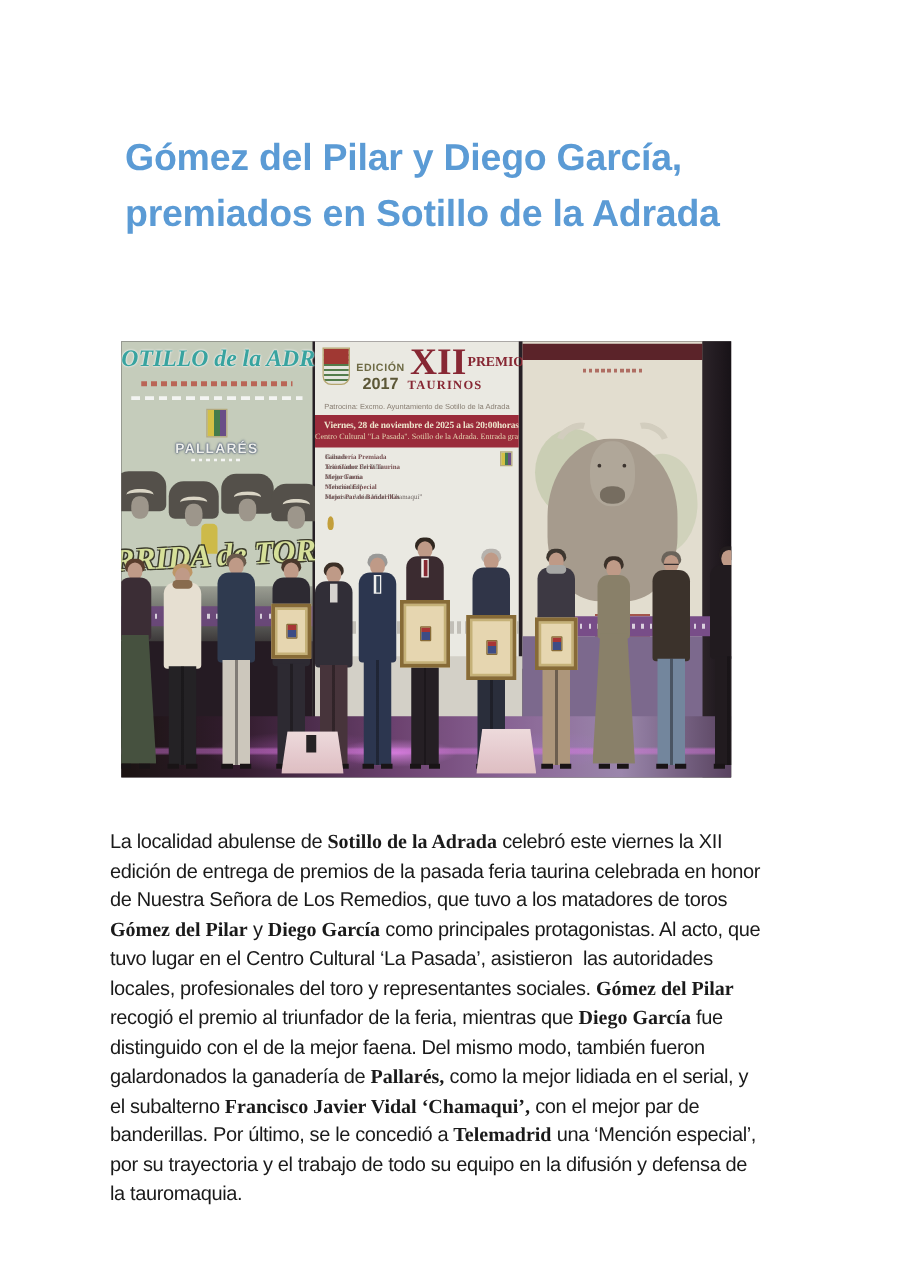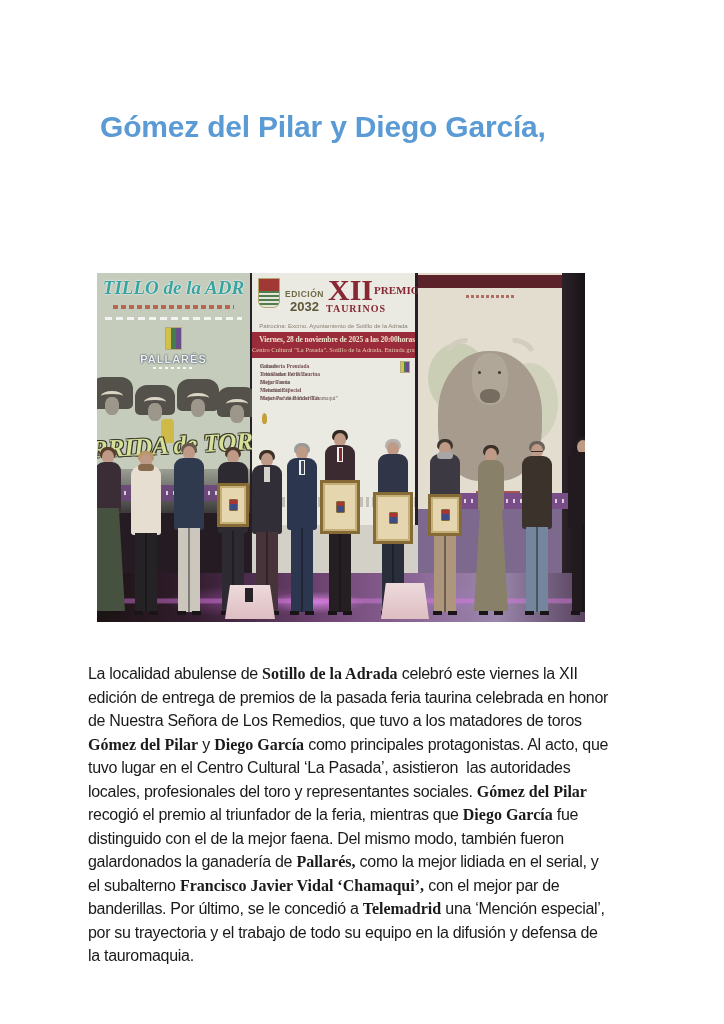--- a/index.html
+++ b/index.html
@@ -184,27 +184,27 @@
 
   
   .bag{z-index:7;background:linear-gradient(#f2dcde,#e3bfc4);clip-path:polygon(10% 0,90% 0,100% 100%,0 100%);}
   .bag .bag-phone{position:absolute;left:40%;top:8%;width:8px;height:14px;background:#241f22;}
 </style>
 </head>
 <body>
 
 <div class="page">
 
-  <h1 class="title"><span>Gómez del Pilar y Diego García,</span><br></h1>
+  <h1 class="title"><span>Gómez del Pilar y Diego García,</span><br><span>premiados en Sotillo de la Adrada</span></h1>
 
 
   <div class="photo">
 
     <div class="poster-left">
-      <div class="lp-title">TILLO de la ADR</div>
+      <div class="lp-title">OTILLO de la ADR</div>
       <div class="lp-redline"></div>
       <div class="lp-scriptline"></div>
       <div class="lp-flag"></div>
       <div class="lp-brand">PALLARÉS</div>
       <div class="lp-brand-sub"></div>
       <div id="bulls-left" style="left:0;top:0;width:153px;height:200px;">
           <div class="bull-s" style="left: -6px; top: 104px; width: 42px; height: 32px;">
             <div class="horns"></div>
             <div class="face"></div>
           </div>
@@ -222,21 +222,21 @@
           </div>
         </div>
       <div class="lp-handler"></div>
       <div class="lp-script">RRIDA de TORO</div>
       <div class="lp-dark"></div>
     </div>
 
     <div class="screen">
       <div class="sc-crest"></div>
       <div class="sc-edicion">EDICIÓN</div>
-      <div class="sc-year">2032</div>
+      <div class="sc-year">2017</div>
       <div class="sc-xii">XII</div>
       <div class="sc-premios">PREMIOS</div>
       <div class="sc-taurinos">TAURINOS</div>
       <div class="sc-org">Patrocina: Excmo. Ayuntamiento de Sotillo de la Adrada</div>
       <div class="sc-banner">
         <div class="sc-banner-l1">Viernes, 28 de noviembre de 2025 a las 20:00horas</div>
         <div class="sc-banner-l2">Centro Cultural "La Pasada". Sotillo de la Adrada. Entrada gratuita.</div>
       </div>
       <div class="sc-awards">
         <div class="row">

